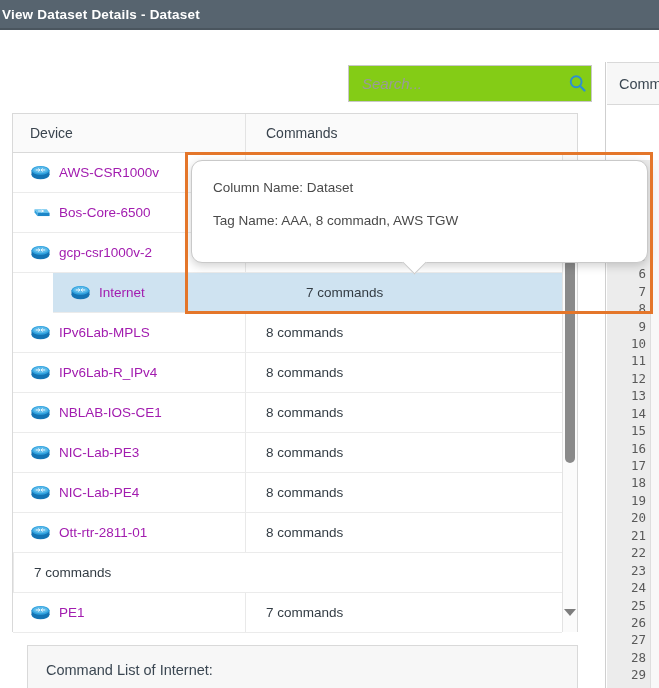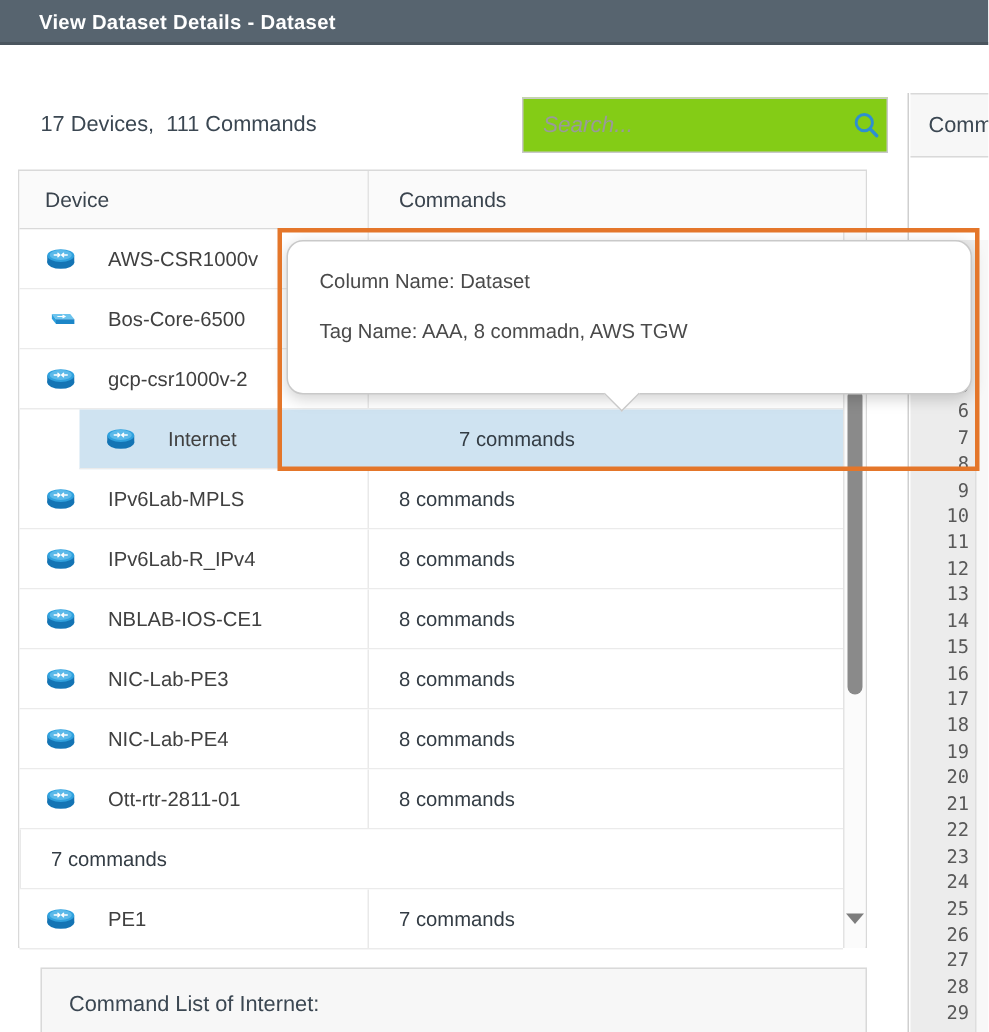--- a/index.html
+++ b/index.html
@@ -5,21 +5,21 @@
   * { margin:0; padding:0; box-sizing:border-box; }
   body { background:#fff; }
   .screen{
     position:relative; width:659px; height:688px; overflow:hidden;
     background:#ffffff; font-family:"Liberation Sans", sans-serif;
   }
   
   .titlebar{
     position:absolute; left:0; top:0; width:659px; height:30px;
     background:#57646F; border-bottom:2px solid #4a555e;
-    display:flex; align-items:center; padding-left:26px;
+    display:flex; align-items:center; padding-left:2px;
   }
   .titlebar span{ color:#ffffff; font-size:13.5px; font-weight:bold; letter-spacing:.2px; }
 
   
   .summary{
     position:absolute; left:27px; top:75px; font-size:14.5px; color:#3b4752; white-space:pre;
   }
 
   
   .searchbox{
@@ -76,22 +76,22 @@
     flex:1; display:flex; align-items:center; padding-left:20px;
     border-left:1px solid #e3e3e3; font-size:14px; color:#3a444e;
   }
   .rows{ position:absolute; left:0; top:39px; width:549px; }
   .trow{
     height:40px; display:flex; align-items:stretch; background:#fff;
     border-bottom:1px solid #ebebeb; cursor:pointer;
   }
   .trow.selected{ background:#cfe3f1;margin-left:40px; }
   .cell-device{
-    width:232px; display:flex; align-items:center; padding-left:18px; gap:22px;
-    font-size:13.5px; color:#404040; white-space:nowrap; overflow:hidden;
+    width:232px; display:flex; align-items:center; padding-left:18px; gap:9px;
+    font-size:13.5px; color:#a21caf; white-space:nowrap; overflow:hidden;
   }
   .cell-commands{
     flex:1; display:flex; align-items:center; padding-left:20px;
     border-left:1px solid #e9e9e9; font-size:13.5px; color:#333c44;
   }
   .trow.selected .cell-commands{ border-left-color:transparent; }
   .dev-icon{ display:flex; align-items:center; flex:0 0 19px; }
 
   
   .scroll-track{
@@ -138,21 +138,20 @@
 </style>
 </head>
 <body>
 
 <div class="screen">
 
   <div class="titlebar">
     <span>View Dataset Details - Dataset</span>
   </div>
 
-  <div class="summary">17 Devices,  111 Commands</div>
 
   <div class="searchbox">
     <input type="text" placeholder="Search..." style="">
     <span class="search-icon">
       <svg width="21" height="21" viewBox="0 0 24 24" fill="none">
         <circle cx="10.5" cy="10" r="6.2" stroke="#2E8FD0" stroke-width="2.2"></circle>
         <line x1="15" y1="14.8" x2="20" y2="20" stroke="#2E8FD0" stroke-width="2.6" stroke-linecap="round"></line>
       </svg>
     </span>
   </div>

